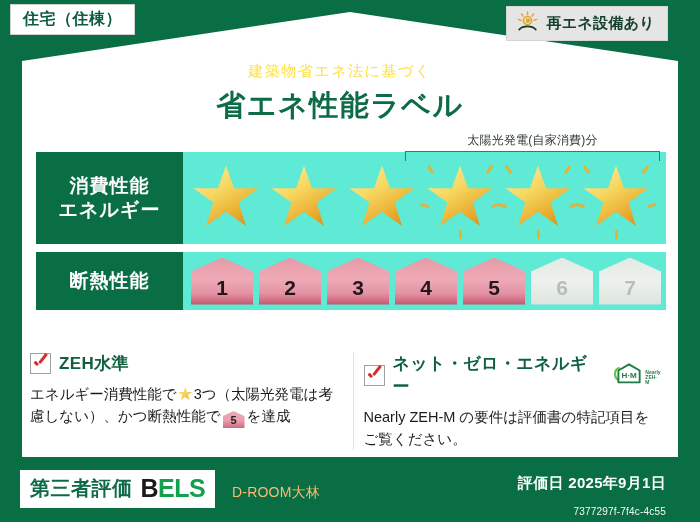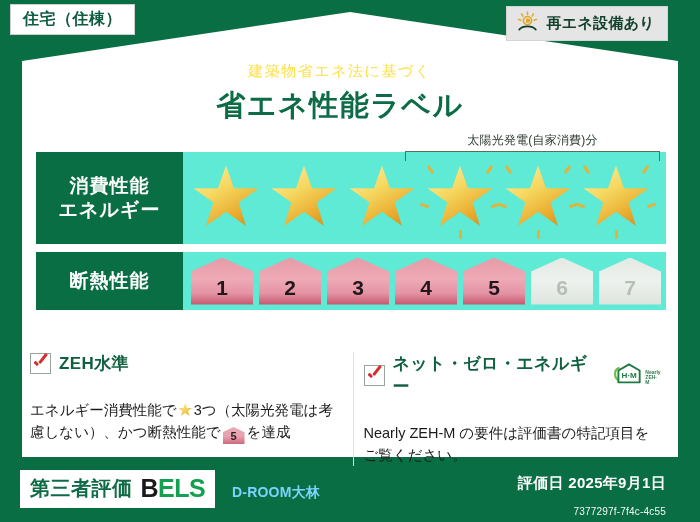--- a/index.html
+++ b/index.html
@@ -122,21 +122,21 @@
   .checkbox:before{
     content:"";position:absolute;left:3px;top:8px;width:5px;height:2.5px;
     background:#d32f2f;transform:rotate(45deg);border-radius:1px;
   }
   .checkbox:after{
     content:"";position:absolute;left:6px;top:3px;width:12px;height:2.8px;
     background:#d32f2f;transform:rotate(-52deg);border-radius:1px;
   }
   .chk-title{font-size:17px;font-weight:bold;color:#10603f;letter-spacing:.4px;}
   .body-txt{
-    font-size:14.5px;color:#1b1b1b;line-height:1.52;margin-top:24px;letter-spacing:0;
+    font-size:14.5px;color:#1b1b1b;line-height:1.52;margin-top:8px;letter-spacing:0;
   }
   .inline-star{
     display:inline-block;width:15px;height:14px;vertical-align:-2px;margin:0 1px;
     background:linear-gradient(150deg,#fbeaa0 0%,#f3d45e 45%,#dfae3b 100%);
     -webkit-clip-path:polygon(50% 0%,61.8% 35%,98% 35%,68.5% 57%,79.5% 93%,50% 71%,20.5% 93%,31.5% 57%,2% 35%,38.2% 35%);
     clip-path:polygon(50% 0%,61.8% 35%,98% 35%,68.5% 57%,79.5% 93%,50% 71%,20.5% 93%,31.5% 57%,2% 35%,38.2% 35%);
   }
   .inline-badge{
     display:inline-flex;align-items:flex-end;justify-content:center;
     width:22px;height:17px;vertical-align:-3px;margin:0 2px;
@@ -155,21 +155,21 @@
   .footer{position:absolute;left:0;right:0;bottom:0;height:60px;z-index:5;}
   .bels-box{
     position:absolute;left:20px;top:8px;background:#fff;
     padding:4px 10px 5px 10px;display:flex;align-items:center;gap:8px;
   }
   .bels-jp{font-size:20px;font-weight:bold;color:#0d6b45;letter-spacing:.5px;}
   .bels-en{font-size:25px;font-weight:bold;color:#13a04f;letter-spacing:-.5px;}
   .bels-en .b-dark{color:#1b1b1b;}
   .droom{
     position:absolute;left:232px;top:22px;
-    font-size:14px;font-weight:bold;color:#7dd3fc;letter-spacing:.2px;
+    font-size:14px;font-weight:normal;color:#fdba74;letter-spacing:.2px;
   }
   .foot-right{position:absolute;right:14px;top:12px;text-align:right;color:#fff;}
   .foot-date{font-size:15px;font-weight:bold;letter-spacing:.3px;}
   .foot-id{font-size:10px;margin-top:13px;letter-spacing:.2px;opacity:.95;}
 </style>
 </head>
 <body>
 
 <div id="label">
 

